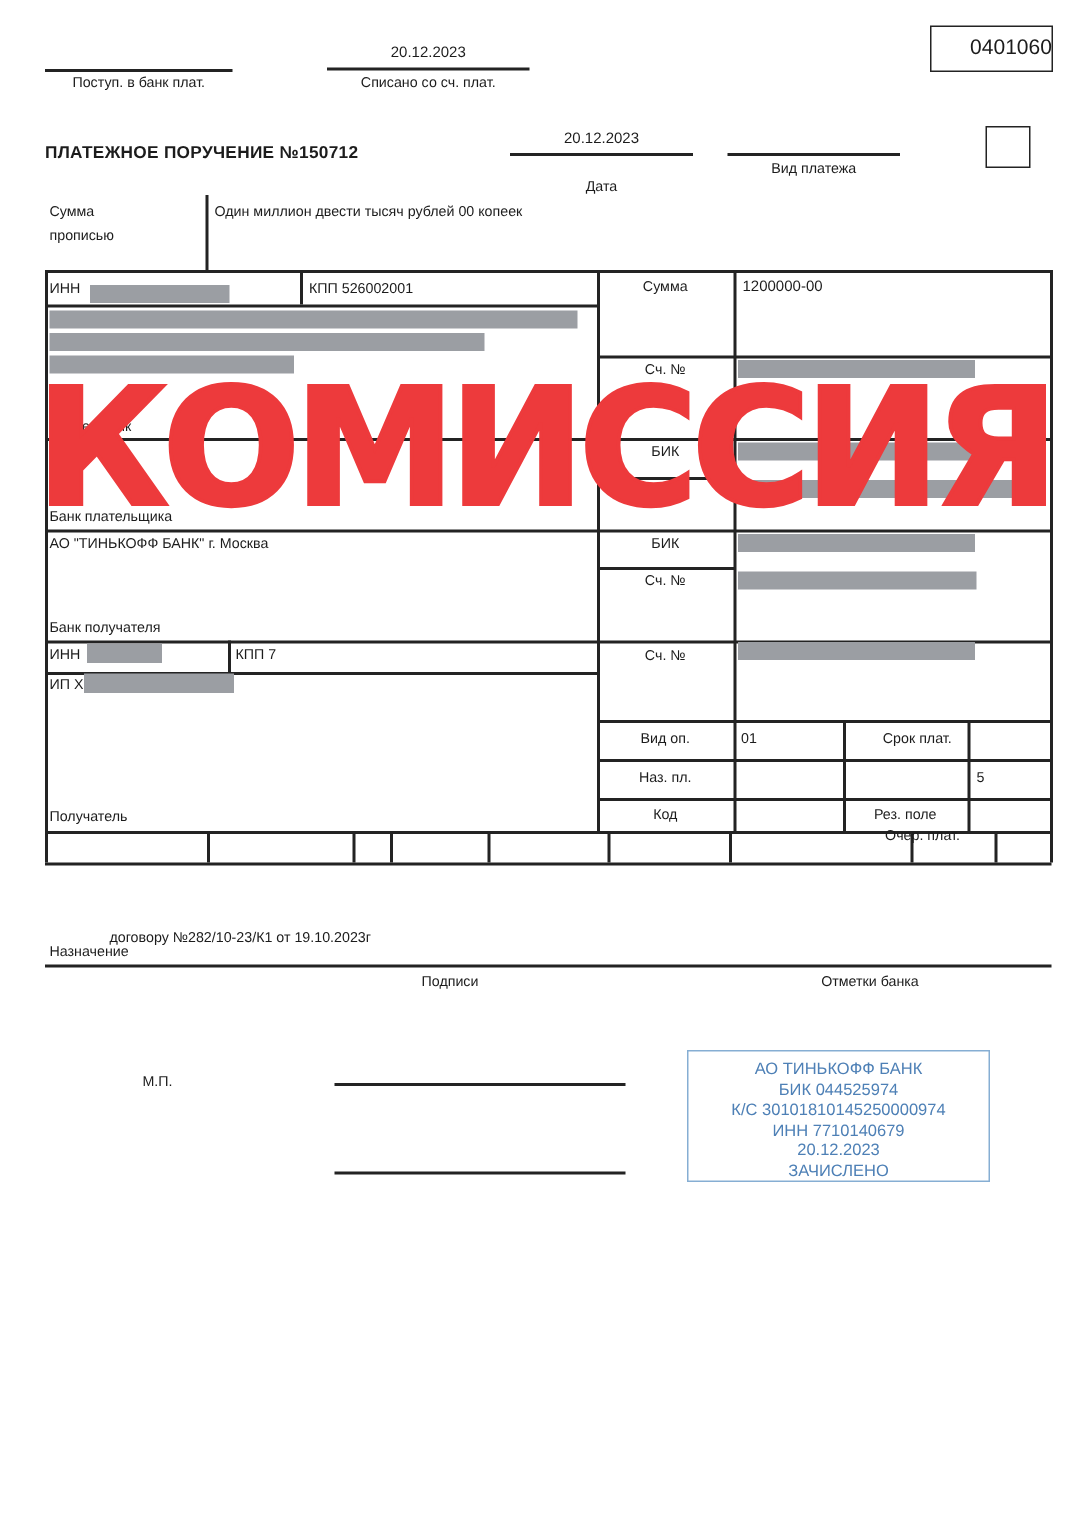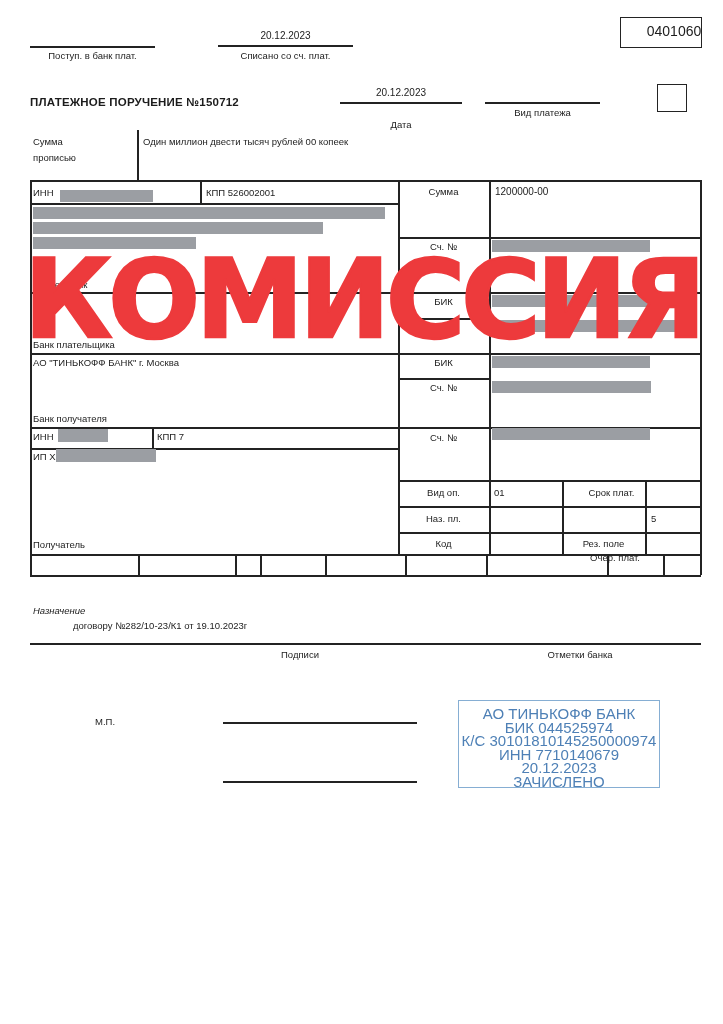--- a/index.html
+++ b/index.html
@@ -6,21 +6,21 @@
   .page{position:relative;width:723px;height:1024px;background:#fff;overflow:hidden;
         font-family:"Liberation Sans","DejaVu Sans",sans-serif;color:#1c1c1c;}
   i.hl{position:absolute;display:block;height:1.5px;background:#232323;}
   i.vl{position:absolute;display:block;width:1.5px;background:#232323;}
   i.bar{position:absolute;display:block;background:#9b9ea3;}
   .lbl{position:absolute;font-size:9.5px;line-height:11px;white-space:nowrap;}
   .ctr{text-align:center;white-space:nowrap;}
   .title{position:absolute;font-size:11.5px;font-weight:bold;letter-spacing:.2px;white-space:nowrap;}
   .box{position:absolute;border:1.8px solid #232323;box-sizing:border-box;}
   .stamp{position:absolute;border:1.5px solid #86aed3;box-sizing:border-box;
-         color:#4e80b6;font-size:15px;line-height:13.5px;text-align:center;padding-top:6px;}
+         color:#4e80b6;font-size:11px;line-height:13.5px;text-align:center;padding-top:6px;}
   .wm{position:absolute;color:#ed3a3c;font-family:"DejaVu Sans","Liberation Sans",sans-serif;
       font-weight:bold;line-height:1;white-space:nowrap;-webkit-text-stroke:2.5px #ed3a3c;}
   .wm1{left:24px;top:246px;font-size:108px;letter-spacing:-4px;}
   .wm2{left:50px;top:558px;font-size:104px;letter-spacing:-2px;}
   .rub{position:relative;display:inline-block;margin-left:16px;}
   .rub::after{content:'';position:absolute;left:-0.09em;top:0.56em;width:0.54em;height:0.08em;
               background:#ed3a3c;}
 </style>
 </head>
 <body>
@@ -134,21 +134,21 @@
   <div class="lbl ctr" style="left:562px;top:487px;width:99px;">Срок плат.</div>
 
   <div class="lbl ctr" style="left:398px;top:513px;width:91px;">Наз. пл.</div>
   <div class="lbl ctr" style="left:562px;top:509px;width:106px;margin-top:43px;">Очер. плат.</div>
   <div class="lbl" style="left:651px;top:513px;">5</div>
 
   <div class="lbl ctr" style="left:398px;top:538px;width:91px;">Код</div>
   <div class="lbl ctr" style="left:562px;top:538px;width:83px;">Рез. поле</div>
 
   <div class="lbl" style="left:33px;top:620px;margin-left:40px;">договору №282/10-23/К1 от 19.10.2023г</div>
-  <div class="lbl" style="left:33px;top:605px;font-style:italic;">Назначение</div>
+  <div class="lbl" style="left:33px;top:629px;">Назначение</div>
 
   <div class="lbl ctr" style="left:240px;top:649px;width:120px;">Подписи</div>
   <div class="lbl ctr" style="left:520px;top:649px;width:120px;">Отметки банка</div>
 
   <div class="lbl" style="left:95px;top:716px;">М.П.</div>
   <i class="hl" style="left:223px;top:722px;width:194px;"></i>
   <i class="hl" style="left:223px;top:781px;width:194px;"></i>
 
   <div class="stamp" style="left:458px;top:700px;width:202px;height:88px;">
     <div>АО ТИНЬКОФФ БАНК</div>

